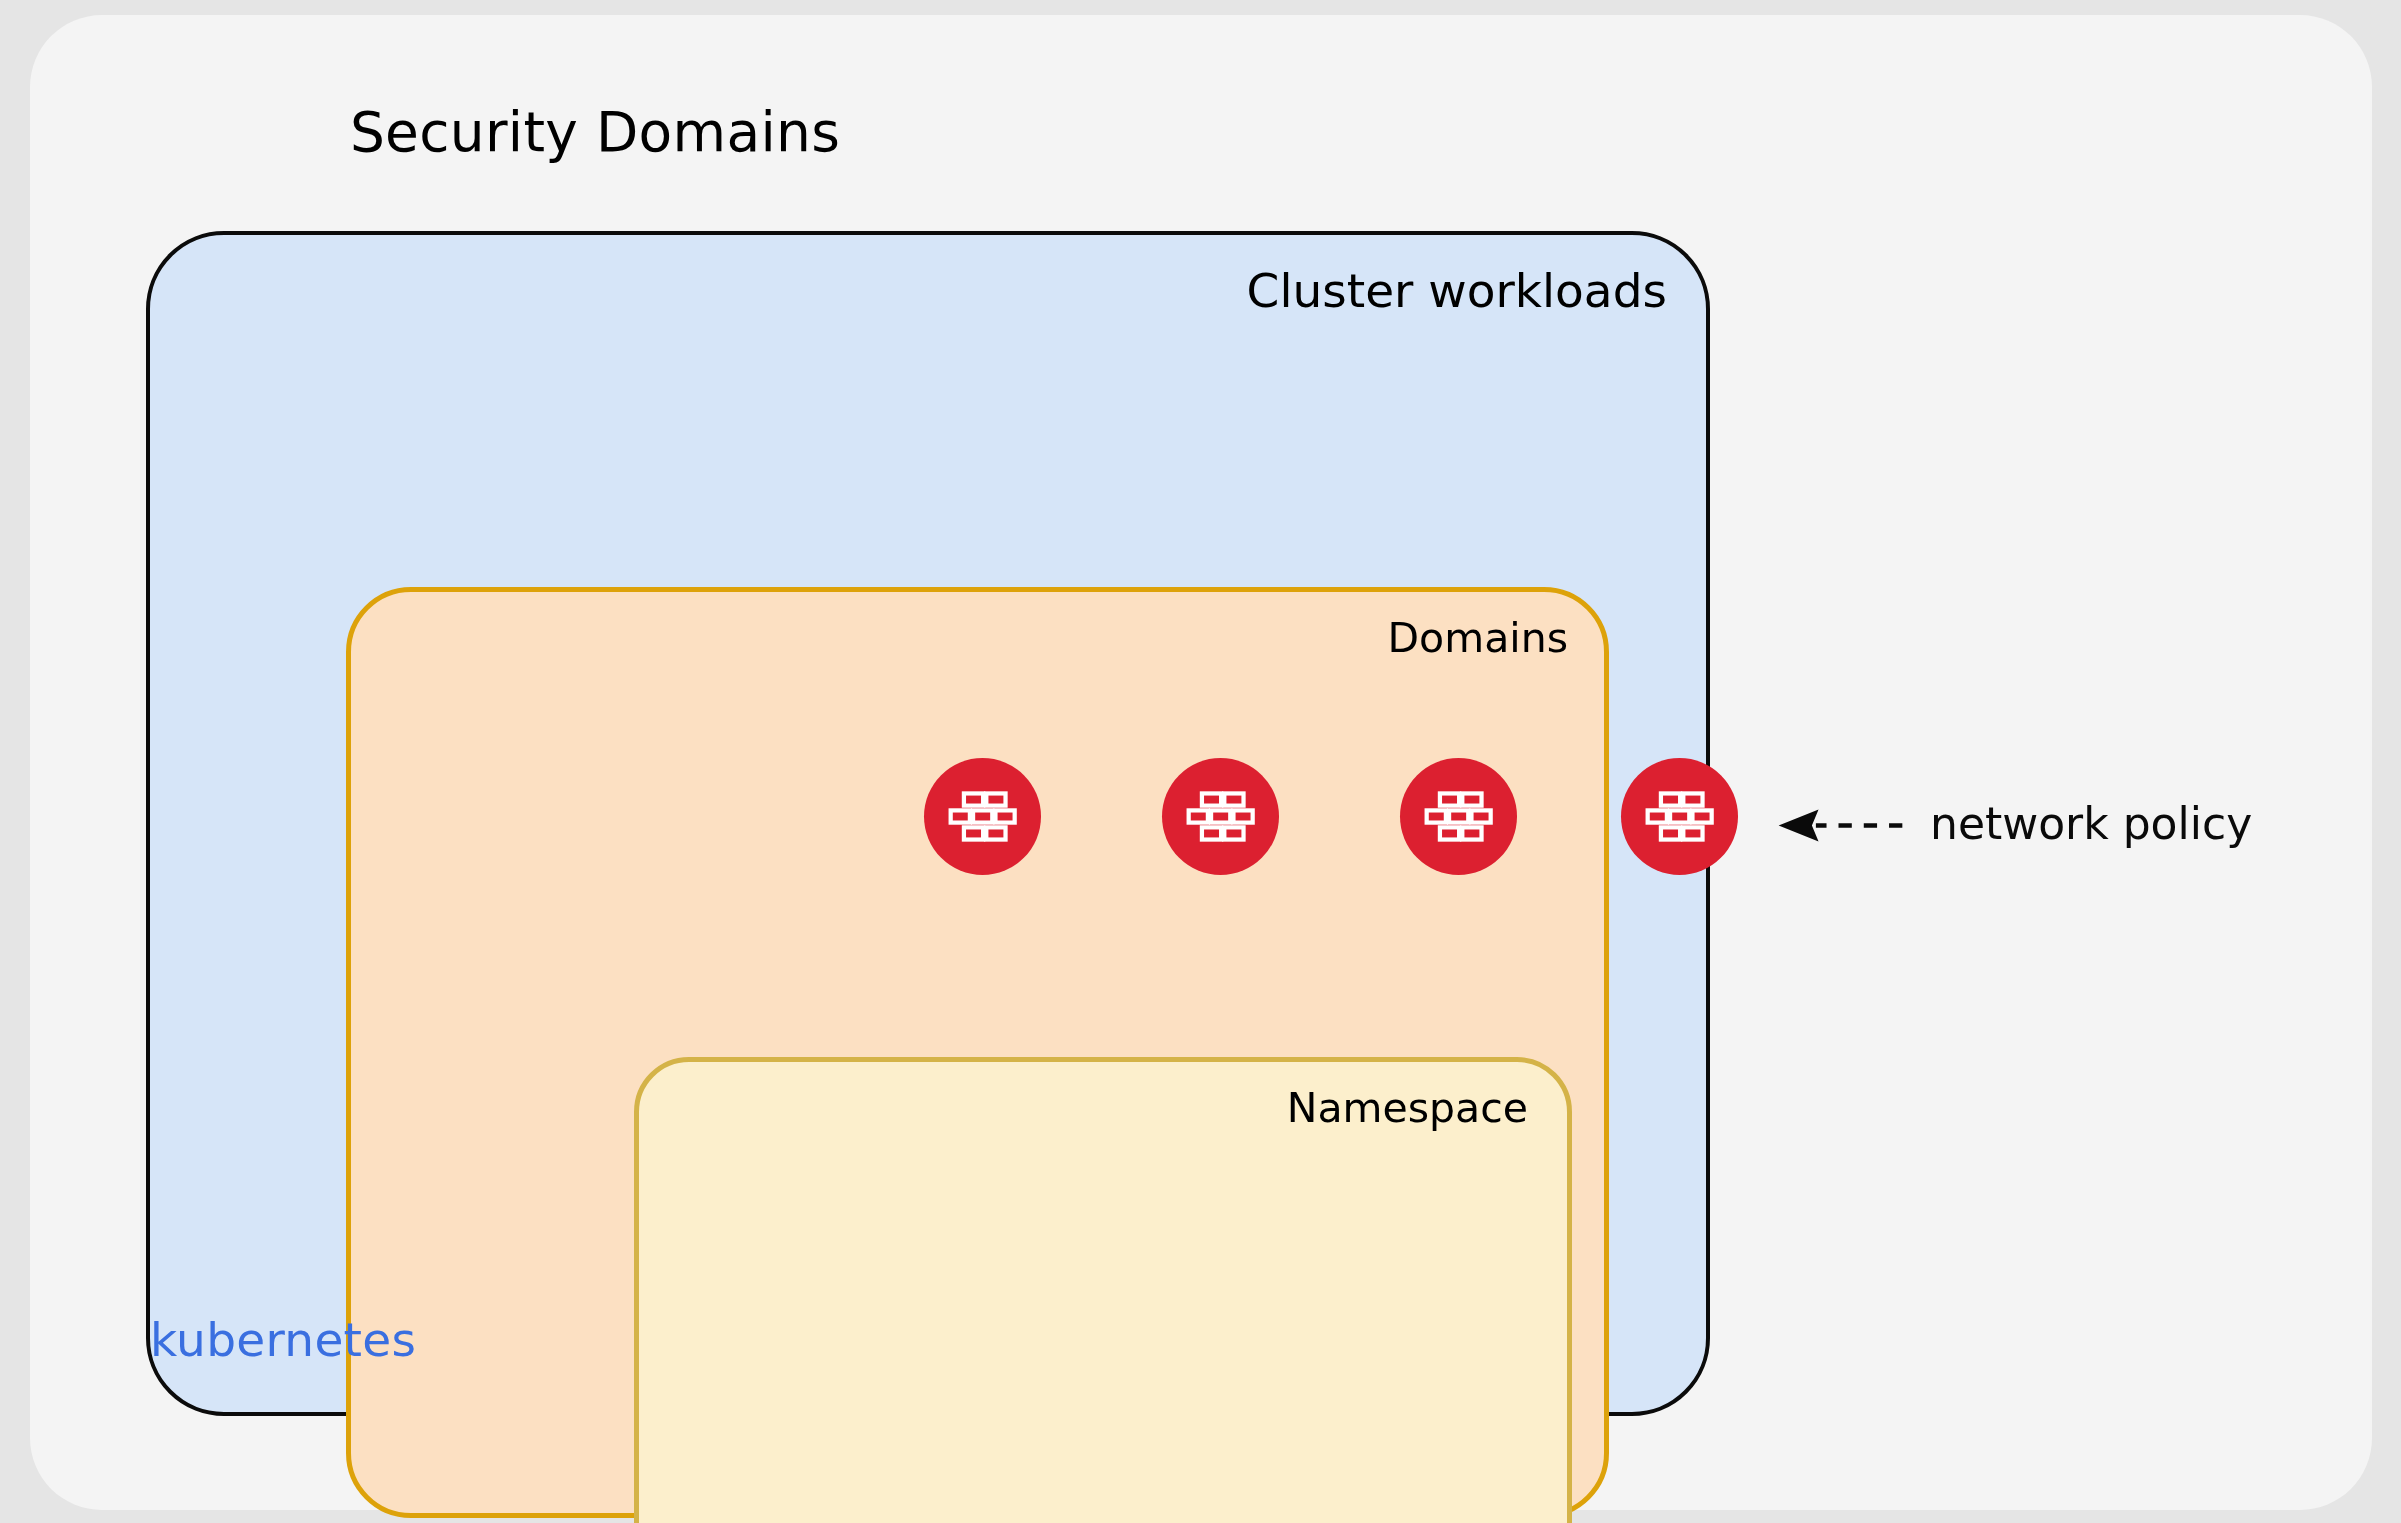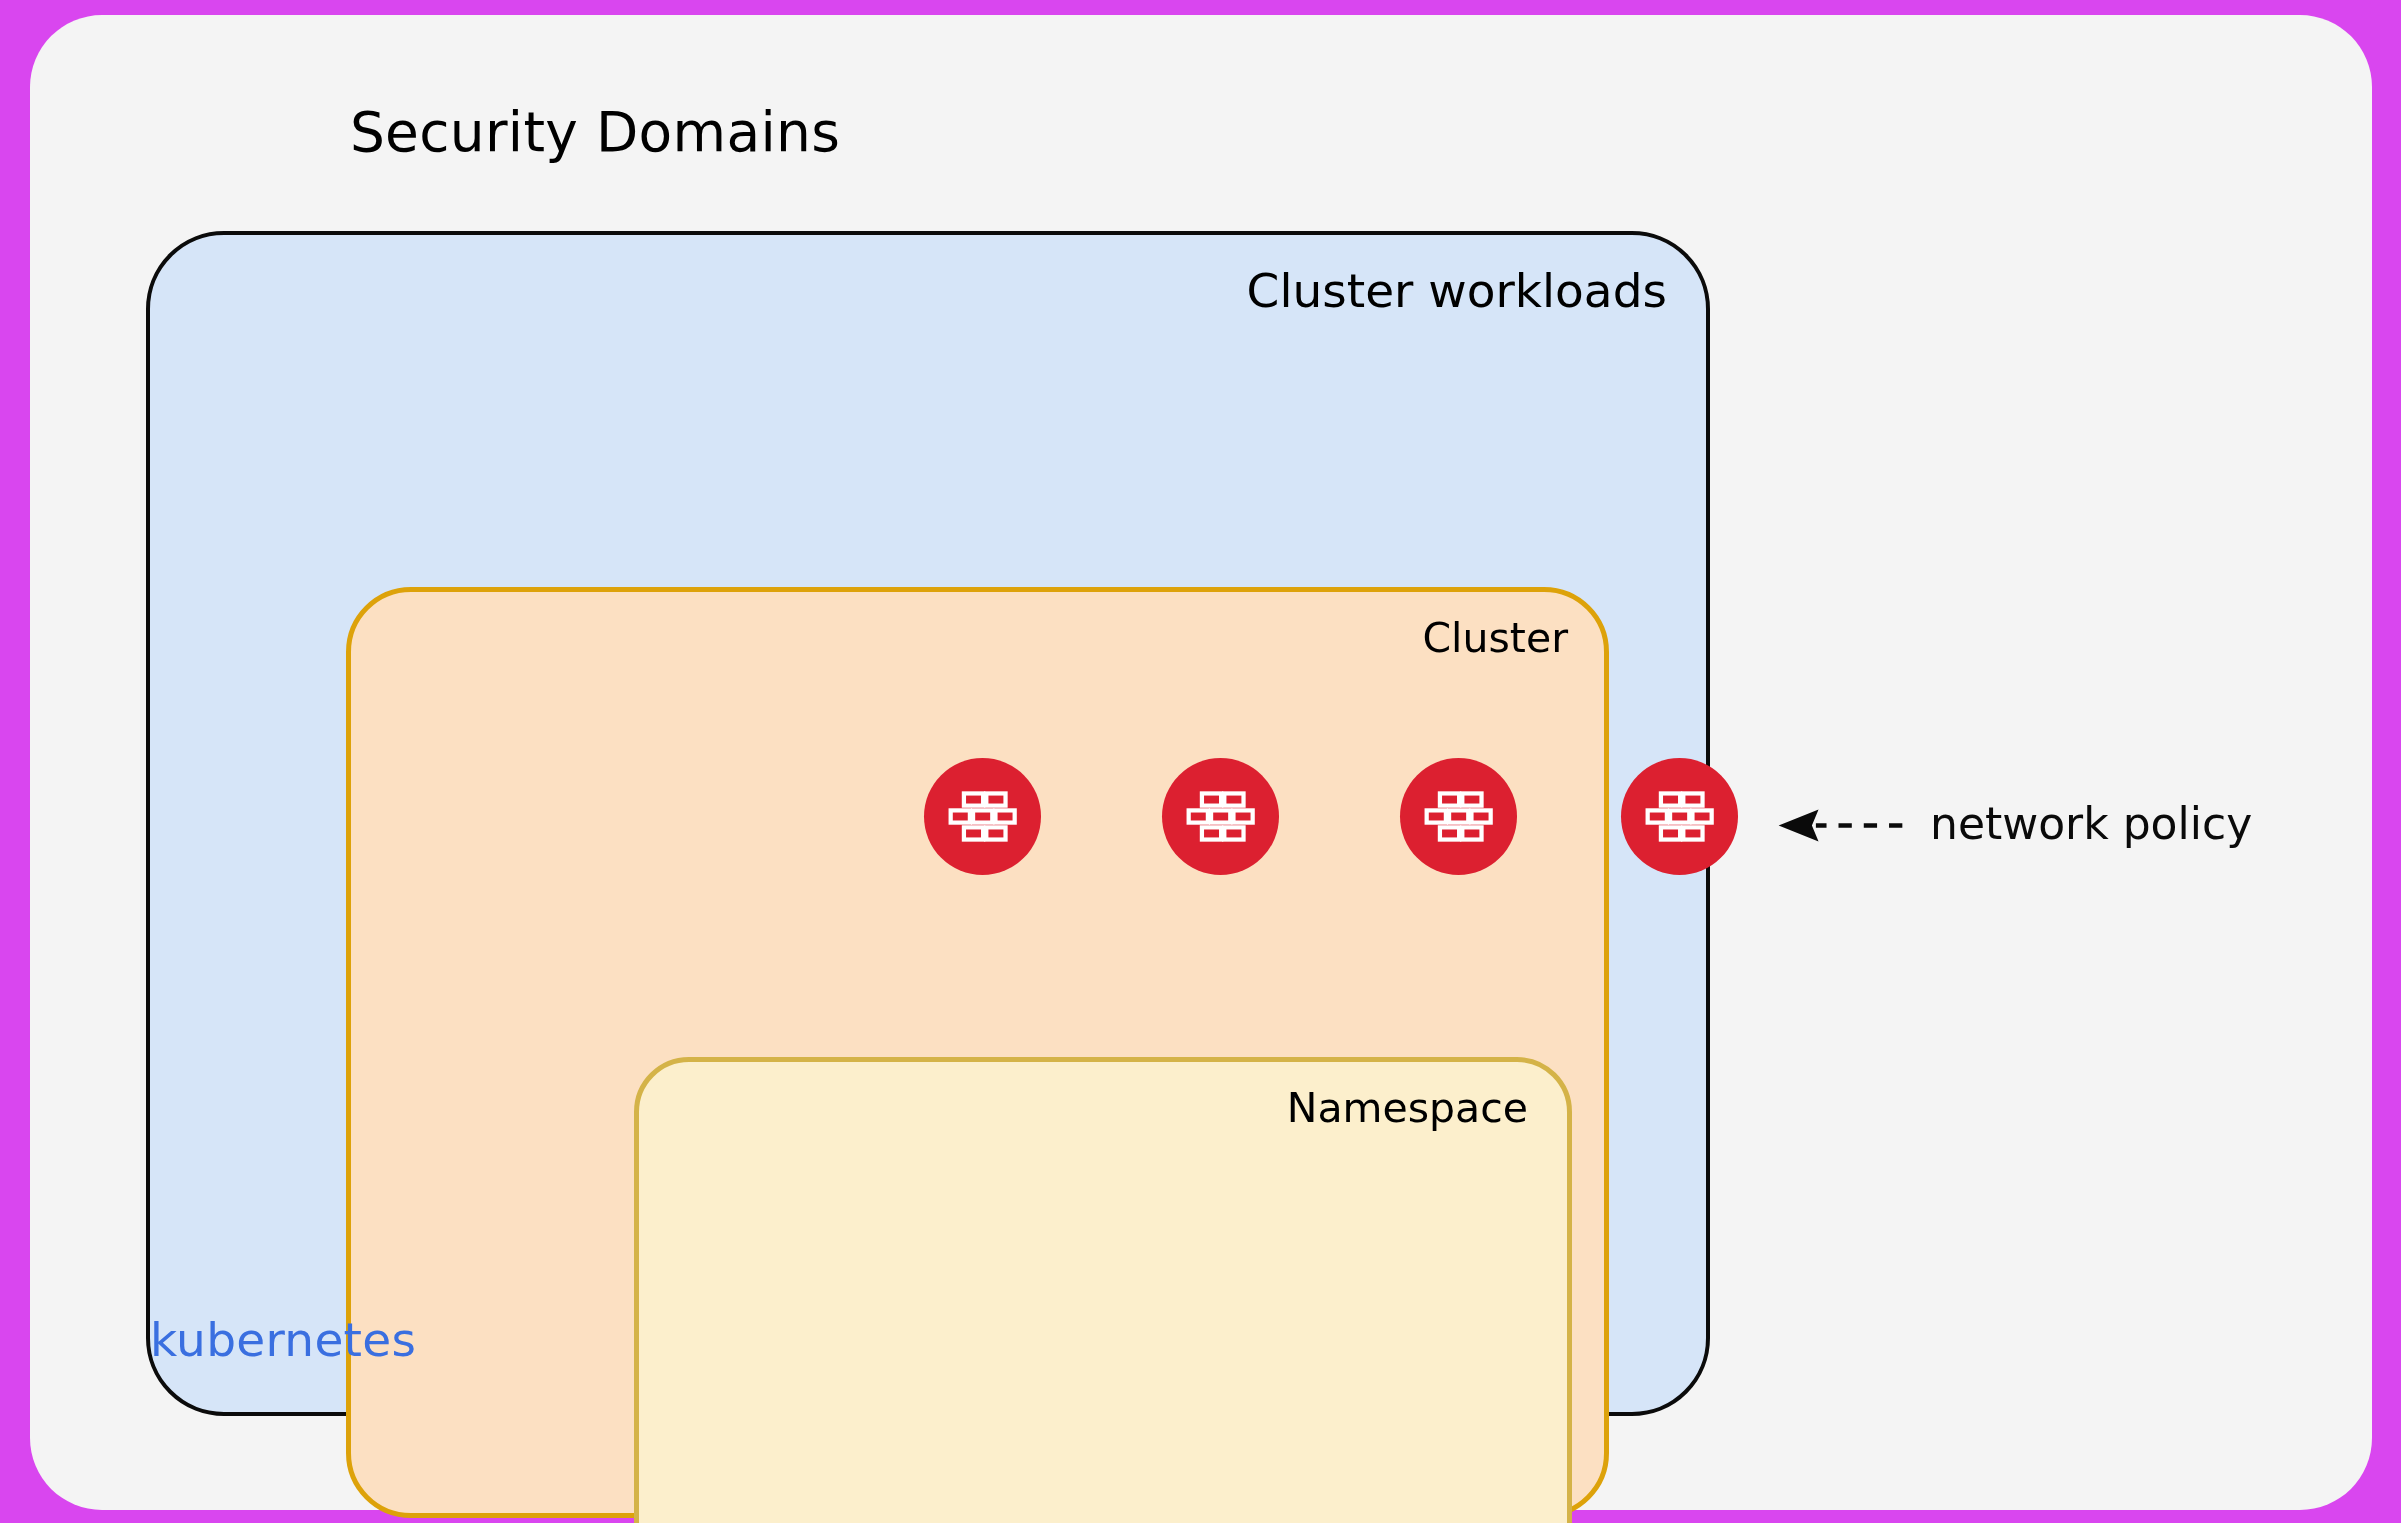--- a/index.html
+++ b/index.html
@@ -11,21 +11,21 @@
     width: 2401px;
     height: 1524px;
     overflow: hidden;
     font-family: "DejaVu Sans", sans-serif;
   }
 
   #stage {
     position: relative;
     width: 2401px;
     height: 1524px;
-    background: #d946ef;
+    background: #e5e5e5;
   }
 
   
   .outer-panel {
     position: absolute;
     left: 30px;
     top: 14.6px;
     width: 2342px;
     height: 1495px;
     background: #f4f4f4;
@@ -158,21 +158,21 @@
   <div class="outer-panel">
 
     <div class="box-label title-security">Security Domains</div>
 
     <div class="domain-box box-cluster">
 
       <div class="box-label label-cluster">Cluster workloads</div>
 
       <div class="domain-box box-tenant">
 
-        <div class="box-label label-tenant">Cluster</div>
+        <div class="box-label label-tenant">Domains</div>
 
         <div class="domain-box box-namespace">
 
           <div class="box-label label-namespace">Namespace</div>
 
         </div>
       </div>
 
       <div class="label-kubernetes">kubernetes</div>
     </div>

